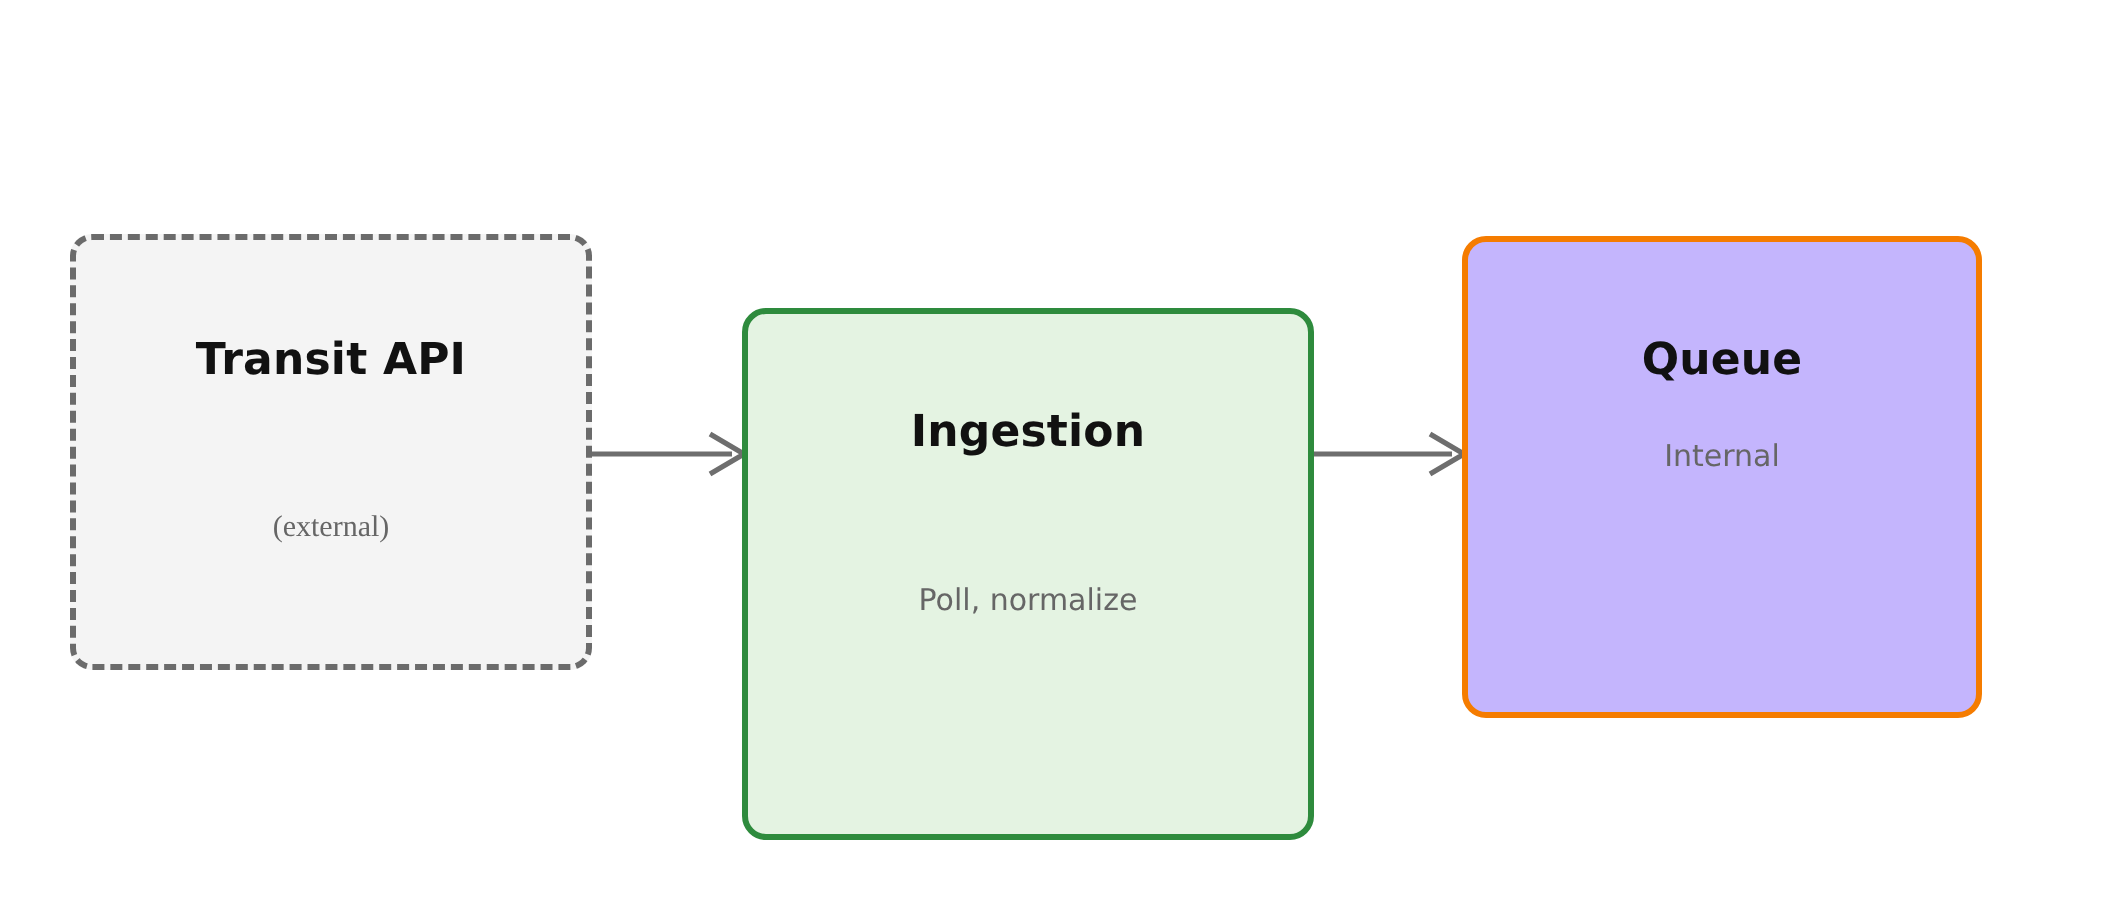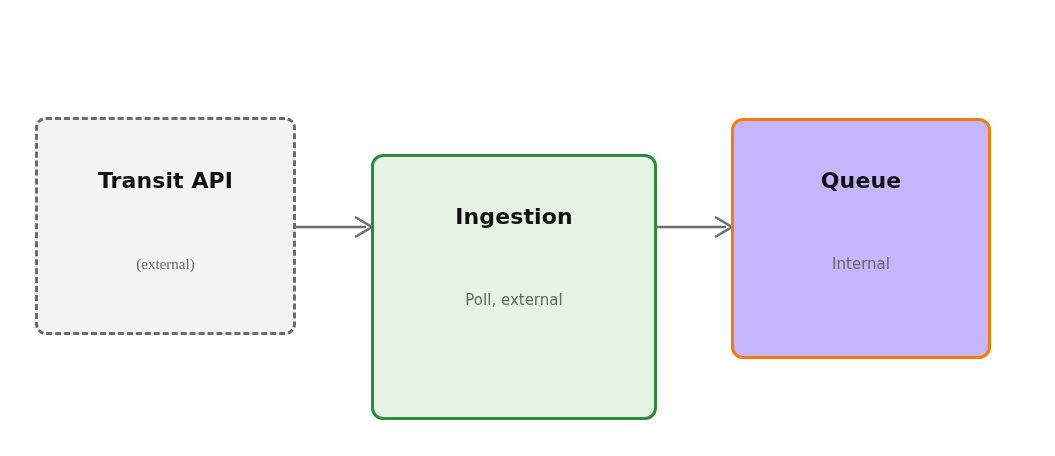--- a/index.html
+++ b/index.html
@@ -73,21 +73,21 @@
   #node-queue {
     left: 731px;
     top: 118px;
     width: 260px;
     height: 241px;
     background: #c4b5fd;
     border: 3px solid #f57c00;
     border-radius: 12px;
   }
   #node-queue .node-title { margin-top: 50px; }
-  #node-queue .node-subtitle { margin-top: 64px; }
+  #node-queue .node-subtitle { margin-top: 28px; }
 
   
   .connector {
     position: absolute;
     left: 0;
     top: 0;
     width: 1055px;
     height: 456px;
     pointer-events: none;
   }
@@ -105,21 +105,21 @@
     <polyline points="715,217 732,227 715,237" fill="none" stroke="#6e6e6e" stroke-width="2.6" stroke-linecap="butt" stroke-linejoin="miter"></polyline>
   </svg>
 
   <div class="node" id="node-transit-api">
     <div class="node-title">Transit API</div>
     <div class="node-subtitle">(external)</div>
   </div>
 
   <div class="node" id="node-ingestion">
     <div class="node-title">Ingestion</div>
-    <div class="node-subtitle">Poll, external</div>
+    <div class="node-subtitle">Poll, normalize</div>
   </div>
 
   <div class="node" id="node-queue">
     <div class="node-title">Queue</div>
     <div class="node-subtitle">Internal</div>
   </div>
 
 </div>
 
 </body></html>

